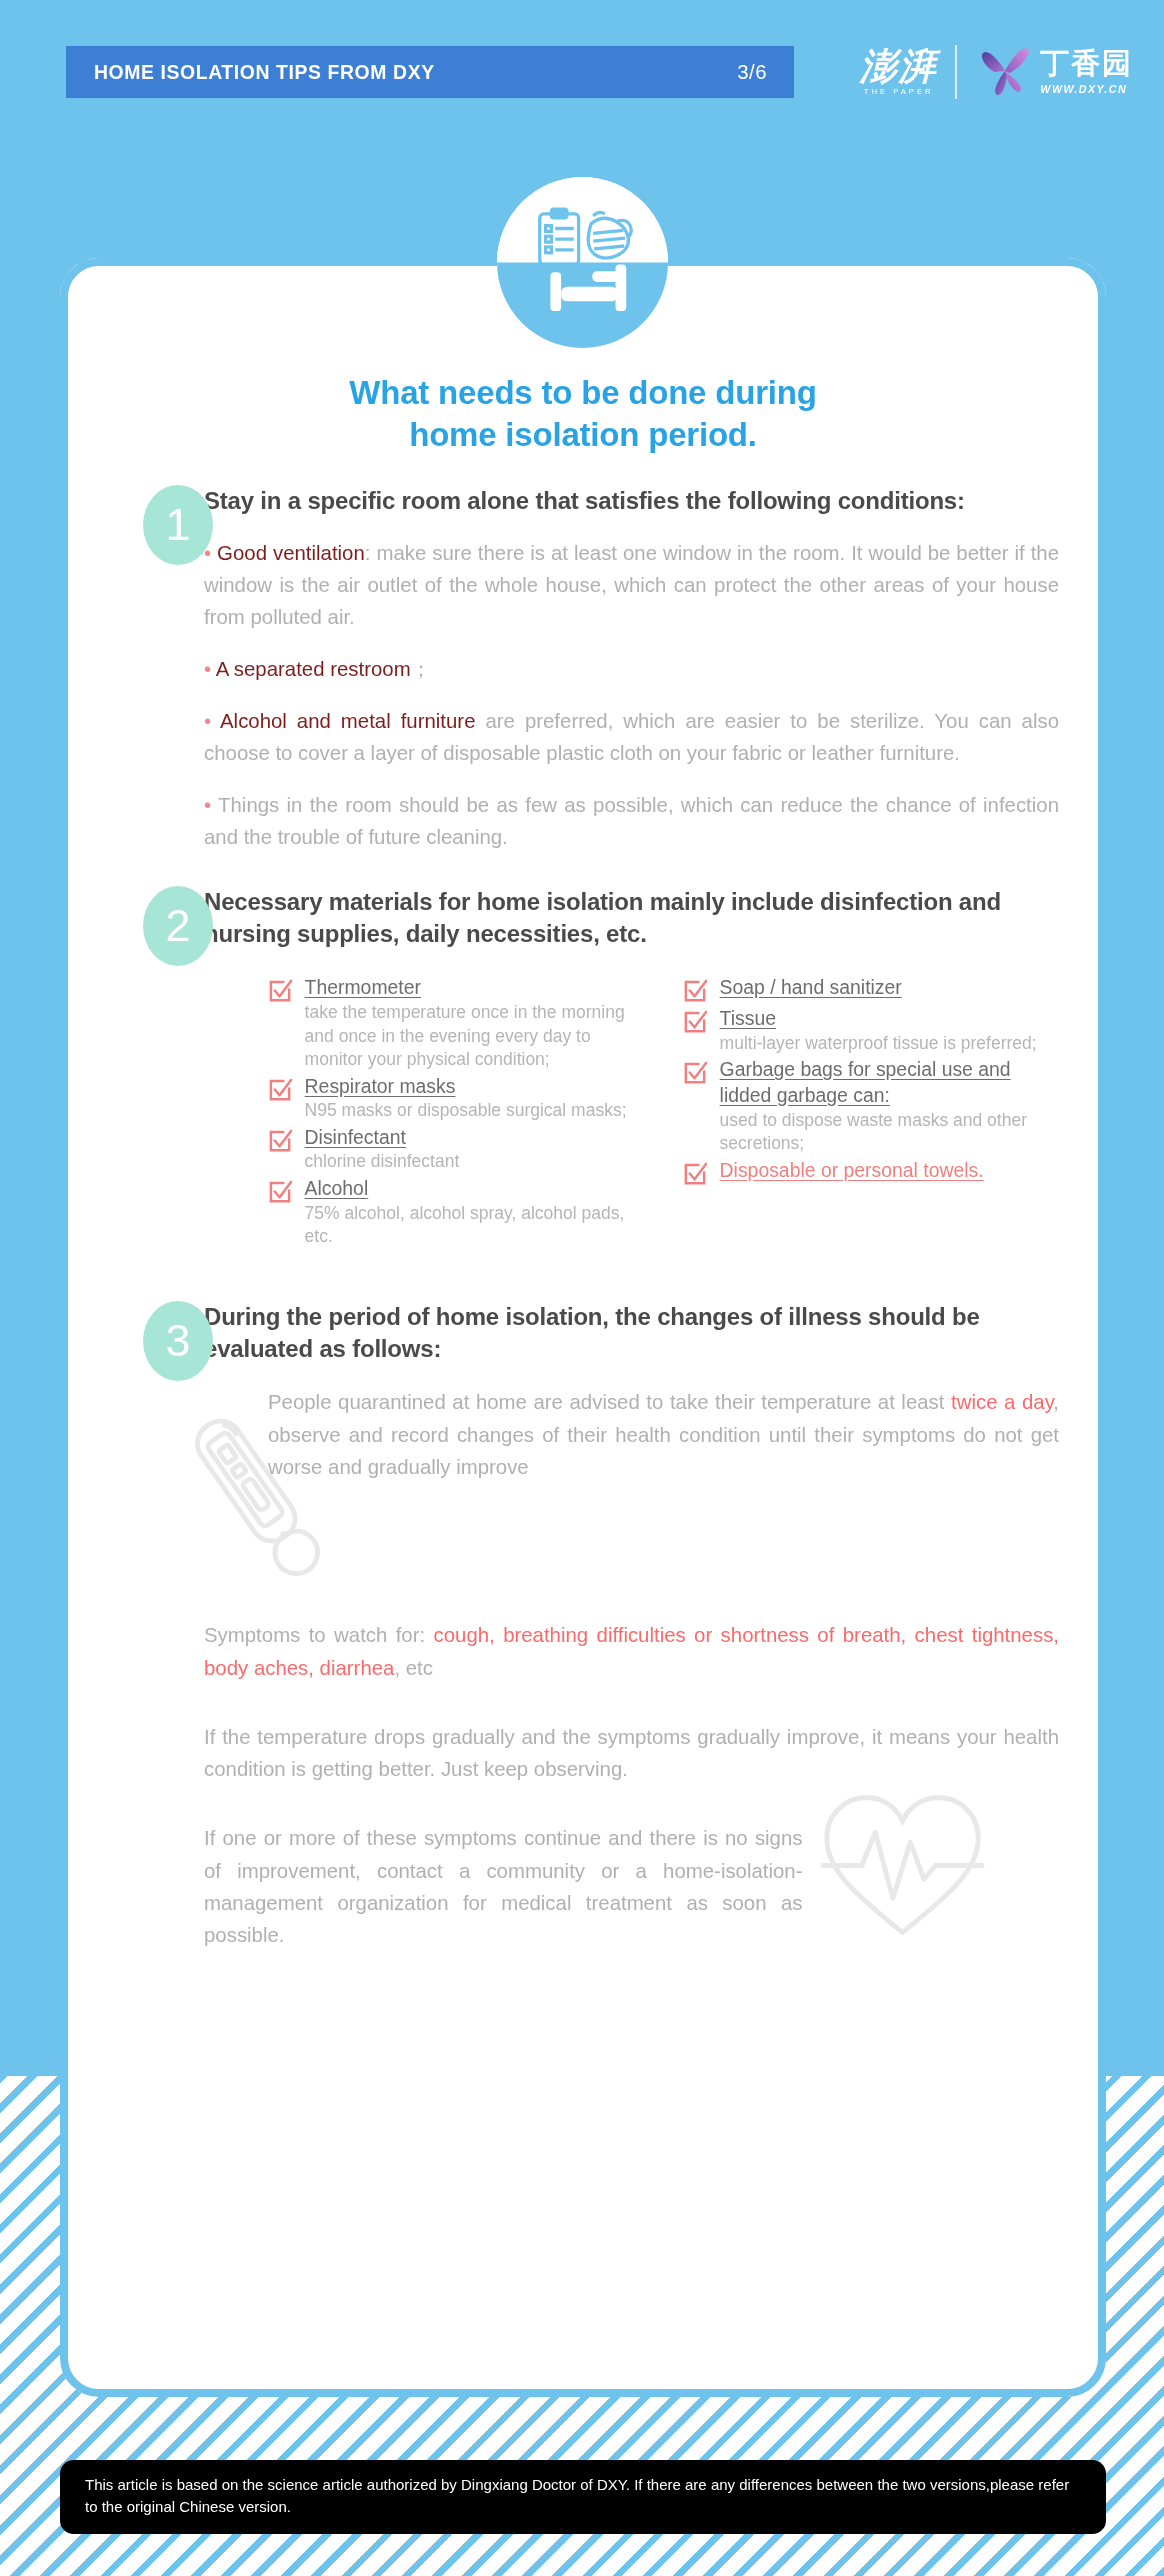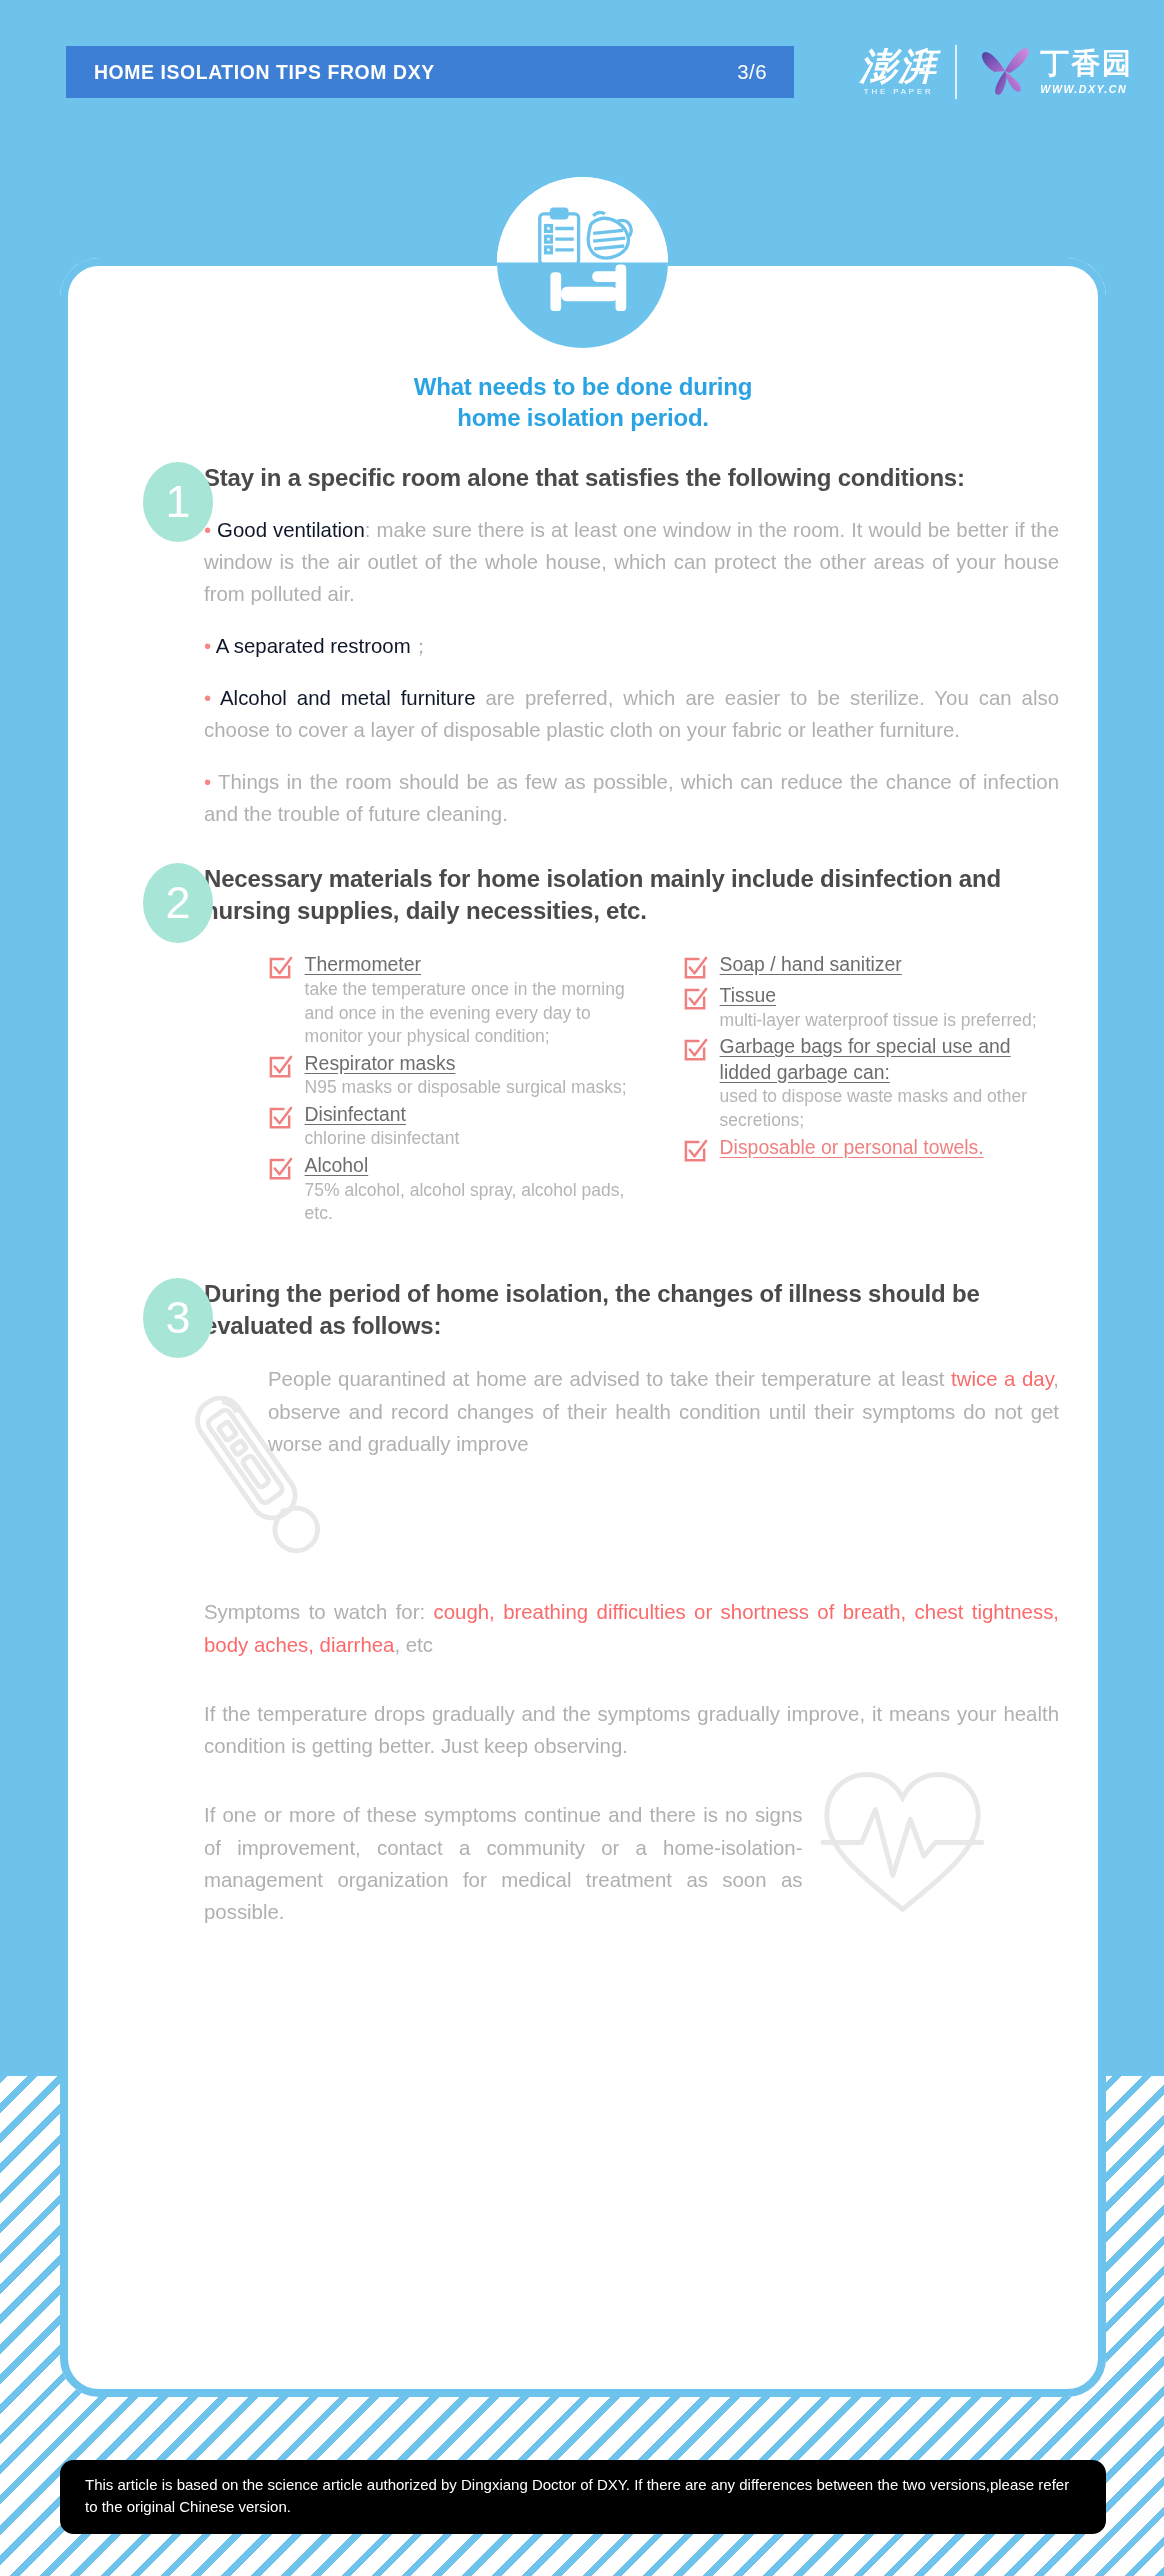--- a/index.html
+++ b/index.html
@@ -124,21 +124,21 @@
     position: absolute;
     left: 60px; top: 258px;
     width: 1046px;
     padding: 0 0 0 0;
     z-index: 3;
   }
 
   #main-title {
     text-align: center;
     color: #29a3e3;
-    font-size: 24px;
+    font-size: 33px;
     font-weight: bold;
     line-height: 1.28;
     padding-top: 114px;
     letter-spacing: -0.2px;
   }
 
   .section {
     position: relative;
     margin-top: 29px;
     padding-left: 144px;
@@ -164,21 +164,21 @@
     letter-spacing: -0.2px;
   }
 
   .para {
     color: #b0b0b0;
     font-size: 20.4px;
     line-height: 1.58;
     text-align: justify;
     margin-top: 19.4px;
   }
-  .hl { color: #0f172a; }
+  .hl { color: #7f1d1d; }
   .hl-strong { color: #fb6a6a; }
   .bullet { color: #f98484; }
 
   
   #supplies {
     display: flex;
     margin-top: 25px;
     padding-left: 208px;
     padding-right: 47px;
     gap: 39px;

